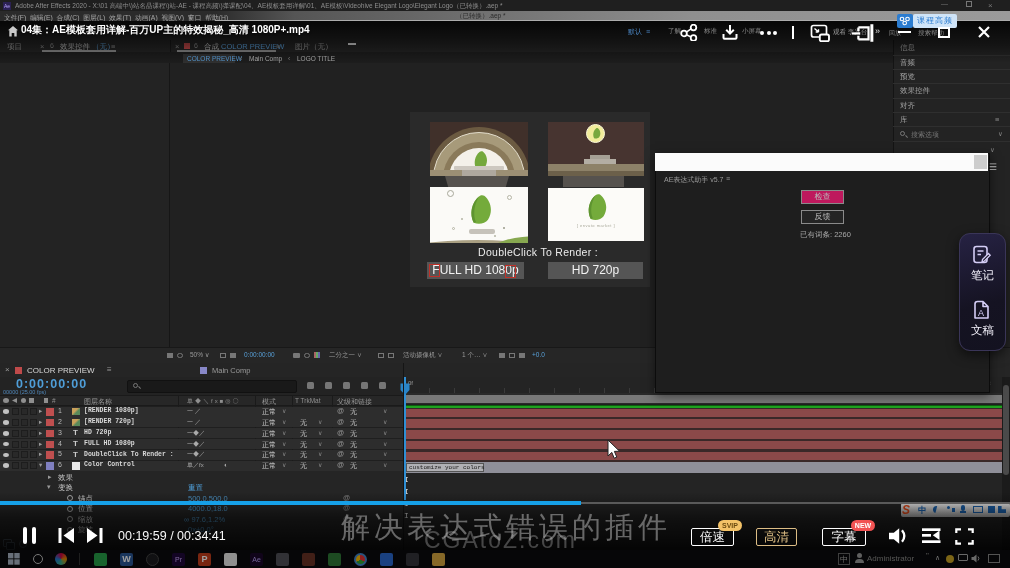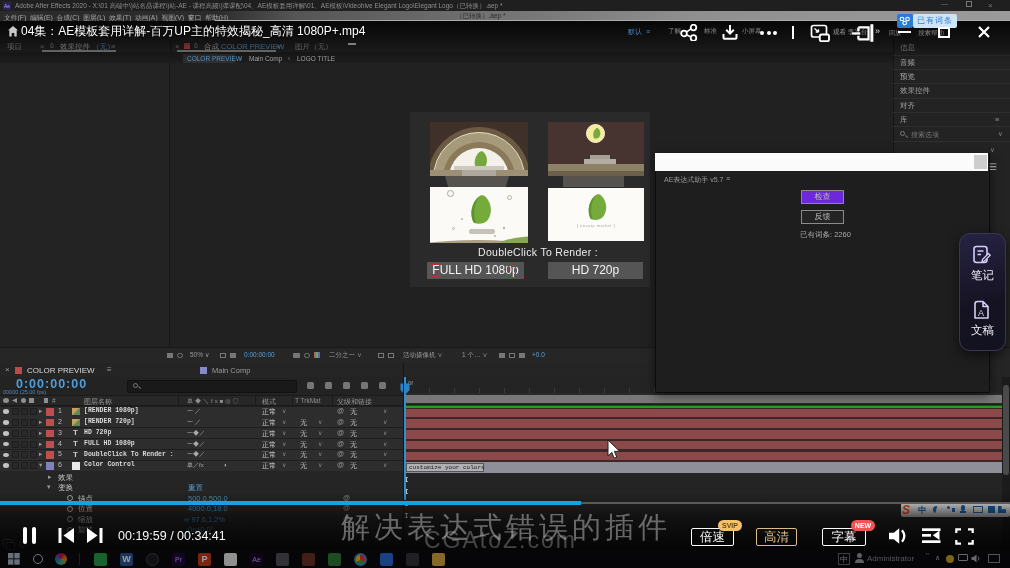--- a/index.html
+++ b/index.html
@@ -351,21 +351,21 @@
 
 <div class="a" style="left:1002px;top:377px;width:8px;height:173px;background:#1b1b1b"></div>
 <div class="a" style="left:1003px;top:385px;width:6px;height:90px;background:#4a4a4a;border-radius:3px"></div>
 <div class="a" style="left:403px;top:363px;width:1px;height:187px;background:#151515"></div>
 
 <div class="a" style="left:655px;top:153px;width:335px;height:240px;background:#1e1e1e;border:1px solid #0c0c0c;box-shadow:0 3px 10px rgba(0,0,0,.5)"></div>
 <div class="a" style="left:655px;top:153px;width:333px;height:18px;background:#fbfbfb"></div>
 <div class="a" style="left:974px;top:155px;width:13px;height:14px;background:#cdcdcd"></div>
 <div class="a" style="left:664px;top:175px;font-size:7px;color:#9a9a9a;white-space:nowrap">AE表达式助手 v5.7</div>
 <div class="a" style="left:726px;top:175px;font-size:7px;color:#9a9a9a">≡</div>
-<div class="a" style="left:801px;top:190px;width:43px;height:14px;background:#6d28d9;border:1px solid #8a8a8a;font-size:8px;color:#b8b8b8;text-align:center;line-height:12px">检查</div>
+<div class="a" style="left:801px;top:190px;width:43px;height:14px;background:#be185d;border:1px solid #8a8a8a;font-size:8px;color:#b8b8b8;text-align:center;line-height:12px">检查</div>
 <div class="a" style="left:801px;top:210px;width:43px;height:14px;background:#242424;border:1px solid #8a8a8a;font-size:8px;color:#b8b8b8;text-align:center;line-height:12px">反馈</div>
 <div class="a" style="left:800px;top:229.5px;font-size:7.5px;color:#a8a8a8;white-space:nowrap">已有词条: 2260</div>
 <div class="a" style="left:989px;top:162px;font-size:9px;color:#b5b5b5">☰</div>
 
 <svg class="a" style="left:605px;top:439px" width="16" height="22" viewBox="0 0 16 22">
     <path d="M3 1 L3 17 L6.8 13.4 L9.2 19.2 L11.8 18.1 L9.4 12.4 L14.5 12.2 Z" fill="#fff" stroke="#222" stroke-width="1"></path>
   </svg>
 
 <div class="a" style="left:901px;top:503px;width:109px;height:13.5px;background:linear-gradient(#ececec,#b2b2b2);border-radius:2px"></div>
 <div class="a" style="left:902px;top:502.5px;font-size:12px;font-weight:bold;color:#e04818;font-style:italic">S</div>
@@ -418,21 +418,21 @@
     <path d="M0.5 3 H2.5 L5.5 0.5 V8.5 L2.5 6 H0.5 Z" fill="#aaa"></path>
     <path d="M7 2.5 Q8.8 4.5 7 6.5" fill="none" stroke="#aaa" stroke-width="1"></path>
   </svg>
 <div class="a" style="left:988px;top:553.5px;width:12px;height:9px;border:1px solid #888"></div>
 <div class="a" style="left:0;top:550px;width:1010px;height:18px;background:rgba(0,0,0,.38)"></div>
 
 <div class="a" style="left:0;top:21px;width:1010px;height:42px;background:linear-gradient(to bottom,rgba(0,0,0,.82),rgba(0,0,0,.45) 55%,rgba(0,0,0,0))"></div>
 <svg class="a" style="left:8px;top:25.5px" width="10" height="11" viewBox="0 0 10 11">
     <path d="M5 0 L10 4.2 H8.7 V10.5 H6.3 V7 H3.7 V10.5 H1.3 V4.2 H0 Z" fill="#c9c9c9"></path>
   </svg>
-<div class="a" style="left:21px;top:22.5px;font-size:12px;font-weight:normal;color:#fff;white-space:nowrap;text-shadow:0 1px 2px rgba(0,0,0,.6)">04集：AE模板套用详解-百万UP主的特效揭秘_高清 1080P+.mp4</div>
+<div class="a" style="left:21px;top:22.5px;font-size:10px;font-weight:bold;color:#fff;white-space:nowrap;text-shadow:0 1px 2px rgba(0,0,0,.6)">04集：AE模板套用详解-百万UP主的特效揭秘_高清 1080P+.mp4</div>
 
 <div class="a" style="left:628px;top:26.5px;font-size:7px;color:#4b86c4;white-space:nowrap">默认&nbsp;&nbsp;≡</div>
 <div class="a" style="left:668px;top:27px;font-size:6.5px;color:#8a8a8a">了解</div>
 <div class="a" style="left:704px;top:27px;font-size:6.5px;color:#8a8a8a">标准</div>
 <div class="a" style="left:742px;top:27px;font-size:6.5px;color:#8a8a8a">小屏幕</div>
 <div class="a" style="left:833px;top:28px;font-size:6.5px;color:#9a9a9a;white-space:nowrap">观看 李兴台</div>
 <div class="a" style="left:889px;top:28.5px;font-size:6px;color:#888">回放</div>
 <div class="a" style="left:918px;top:28.5px;font-size:6.5px;color:#888;white-space:nowrap">搜索帮助</div>
 
 <svg class="a" style="left:680px;top:24px" width="18" height="17" viewBox="0 0 18 17">
@@ -465,21 +465,21 @@
     <rect x="1" y="9.8" width="9" height="2.4" fill="#fff"></rect>
   </svg>
 <div class="a" style="left:875px;top:26px;font-size:9px;color:#ddd">»</div>
 
 <div class="a" style="left:897px;top:14px;width:16px;height:14px;background:#2b7cd0;border-radius:2px"></div>
 <svg class="a" style="left:899px;top:16px" width="12" height="10" viewBox="0 0 12 10">
     <circle cx="3" cy="3" r="1.8" fill="none" stroke="#fff" stroke-width="1.1"></circle>
     <circle cx="8.5" cy="3" r="1.8" fill="none" stroke="#fff" stroke-width="1.1"></circle>
     <circle cx="5.7" cy="7" r="1.8" fill="none" stroke="#fff" stroke-width="1.1"></circle>
   </svg>
-<div class="a" style="left:913px;top:14px;width:44px;height:14px;background:#cfe4f8;border-radius:2px;font-size:8px;color:#2b7cd0;text-align:center;line-height:14px;letter-spacing:1px">已有词条</div>
+<div class="a" style="left:913px;top:14px;width:44px;height:14px;background:#cfe4f8;border-radius:2px;font-size:8px;color:#2b7cd0;text-align:center;line-height:14px;letter-spacing:1px">课程高频</div>
 
 <div class="a" style="left:898px;top:30.5px;width:13px;height:2.5px;background:#fff"></div>
 <div class="a" style="left:938px;top:27px;width:12px;height:11px;border:2px solid #fff"></div>
 <svg class="a" style="left:977px;top:25px" width="14" height="14" viewBox="0 0 14 14">
     <path d="M2 2 L12 12 M12 2 L2 12" stroke="#fff" stroke-width="2.2"></path>
   </svg>
 
 <div class="a" style="left:0;top:492px;width:1010px;height:58px;background:linear-gradient(to bottom,rgba(0,0,0,0),rgba(0,0,0,.55) 45%,rgba(0,0,0,.88))"></div>
 
 <div class="a" style="left:424px;top:527px;font-size:23px;color:rgba(190,190,190,.35);letter-spacing:2px;white-space:nowrap">CGAtoZ.com</div>

